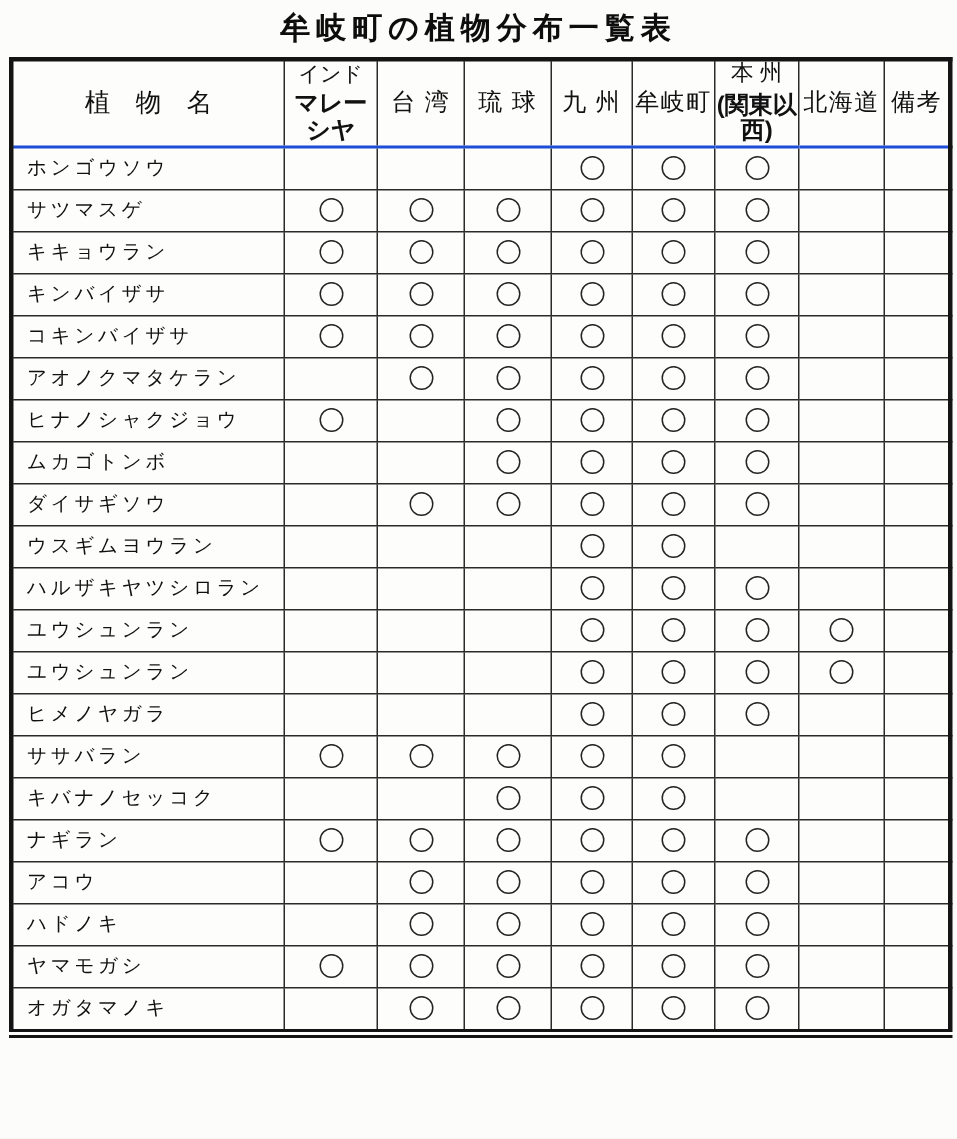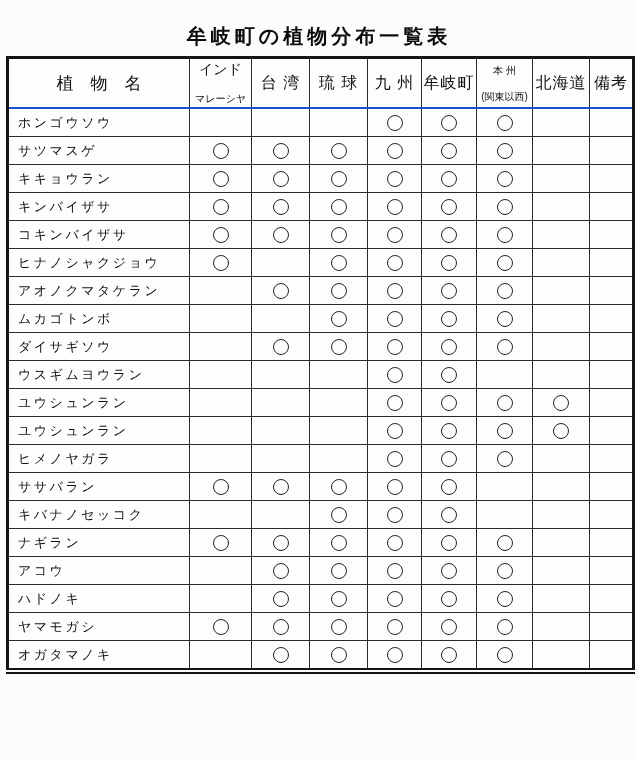--- a/index.html
+++ b/index.html
@@ -11,21 +11,21 @@
     position: relative;
     width: 638px;
     height: 759px;
     background: #fcfcfa;
     font-family: "Liberation Sans", "DejaVu Sans", sans-serif;
     color: #161616;
     overflow: hidden;
   }
   .title {
     margin: 0;
-    padding-top: 23px;
+    padding-top: 5px;
     text-align: center;
     font-size: 20px;
     font-weight: bold;
     letter-spacing: 4px;
     color: #0d0d0d;
   }
   table.dist {
     border-collapse: collapse;
     table-layout: fixed;
     width: 626px;
@@ -51,22 +51,22 @@
     text-align: center;
     vertical-align: middle;
     color: #111;
   }
   th.name-h {
     font-size: 17px;
     letter-spacing: 0;
   }
   .h-stack { line-height: 1.1; }
   .h-main { display: block; font-size: 14px; letter-spacing: 0; }
-  .h-sub  { display: block; font-size: 10px; letter-spacing: 0; margin-top: 15px; }
-  th.honshu-h .h-main { font-size: 10px; }
+  .h-sub  { display: block; font-size: 16px; letter-spacing: 0; margin-top: 4px; font-weight: bold; }
+  th.honshu-h .h-main { font-size: 15px; }
   tbody td { height: 27px; }
   td.name-cell {
     text-align: left;
     padding-left: 9px;
     font-size: 13px;
     letter-spacing: 2.5px;
     white-space: nowrap;
     color: #101010;
   }
   td.mark-cell { text-align: center; vertical-align: middle; }
@@ -172,42 +172,42 @@
           <td class="mark-cell"><span class="circle" title="○"></span></td>
           <td class="mark-cell"><span class="circle" title="○"></span></td>
           <td class="mark-cell"><span class="circle" title="○"></span></td>
           <td class="mark-cell"><span class="circle" title="○"></span></td>
           <td class="mark-cell"><span class="circle" title="○"></span></td>
           <td class="mark-cell"><span class="circle" title="○"></span></td>
           <td class="mark-cell"></td>
           <td class="mark-cell"></td>
         </tr>
         <tr>
+          <td class="name-cell">アオノクマタケラン</td>
+          <td class="mark-cell"></td>
+          <td class="mark-cell"><span class="circle" title="○"></span></td>
+          <td class="mark-cell"><span class="circle" title="○"></span></td>
+          <td class="mark-cell"><span class="circle" title="○"></span></td>
+          <td class="mark-cell"><span class="circle" title="○"></span></td>
+          <td class="mark-cell"><span class="circle" title="○"></span></td>
+          <td class="mark-cell"></td>
+          <td class="mark-cell"></td>
+        </tr>
+        <tr>
           <td class="name-cell">ヒナノシャクジョウ</td>
           <td class="mark-cell"><span class="circle" title="○"></span></td>
           <td class="mark-cell"></td>
           <td class="mark-cell"><span class="circle" title="○"></span></td>
           <td class="mark-cell"><span class="circle" title="○"></span></td>
           <td class="mark-cell"><span class="circle" title="○"></span></td>
           <td class="mark-cell"><span class="circle" title="○"></span></td>
           <td class="mark-cell"></td>
           <td class="mark-cell"></td>
         </tr>
         <tr>
-          <td class="name-cell">アオノクマタケラン</td>
-          <td class="mark-cell"></td>
-          <td class="mark-cell"><span class="circle" title="○"></span></td>
-          <td class="mark-cell"><span class="circle" title="○"></span></td>
-          <td class="mark-cell"><span class="circle" title="○"></span></td>
-          <td class="mark-cell"><span class="circle" title="○"></span></td>
-          <td class="mark-cell"><span class="circle" title="○"></span></td>
-          <td class="mark-cell"></td>
-          <td class="mark-cell"></td>
-        </tr>
-        <tr>
           <td class="name-cell">ムカゴトンボ</td>
           <td class="mark-cell"></td>
           <td class="mark-cell"></td>
           <td class="mark-cell"><span class="circle" title="○"></span></td>
           <td class="mark-cell"><span class="circle" title="○"></span></td>
           <td class="mark-cell"><span class="circle" title="○"></span></td>
           <td class="mark-cell"><span class="circle" title="○"></span></td>
           <td class="mark-cell"></td>
           <td class="mark-cell"></td>
         </tr>
@@ -223,20 +223,31 @@
           <td class="mark-cell"></td>
         </tr>
         <tr>
           <td class="name-cell">ウスギムヨウラン</td>
           <td class="mark-cell"></td>
           <td class="mark-cell"></td>
           <td class="mark-cell"></td>
           <td class="mark-cell"><span class="circle" title="○"></span></td>
           <td class="mark-cell"><span class="circle" title="○"></span></td>
           <td class="mark-cell"></td>
+          <td class="mark-cell"></td>
+          <td class="mark-cell"></td>
+        </tr>
+        <tr>
+          <td class="name-cell">ハルザキヤツシロラン</td>
+          <td class="mark-cell"></td>
+          <td class="mark-cell"></td>
+          <td class="mark-cell"></td>
+          <td class="mark-cell"><span class="circle" title="○"></span></td>
+          <td class="mark-cell"><span class="circle" title="○"></span></td>
+          <td class="mark-cell"><span class="circle" title="○"></span></td>
           <td class="mark-cell"></td>
           <td class="mark-cell"></td>
         </tr>
         <tr>
           <td class="name-cell">ユウシュンラン</td>
           <td class="mark-cell"></td>
           <td class="mark-cell"></td>
           <td class="mark-cell"></td>
           <td class="mark-cell"><span class="circle" title="○"></span></td>
           <td class="mark-cell"><span class="circle" title="○"></span></td>

